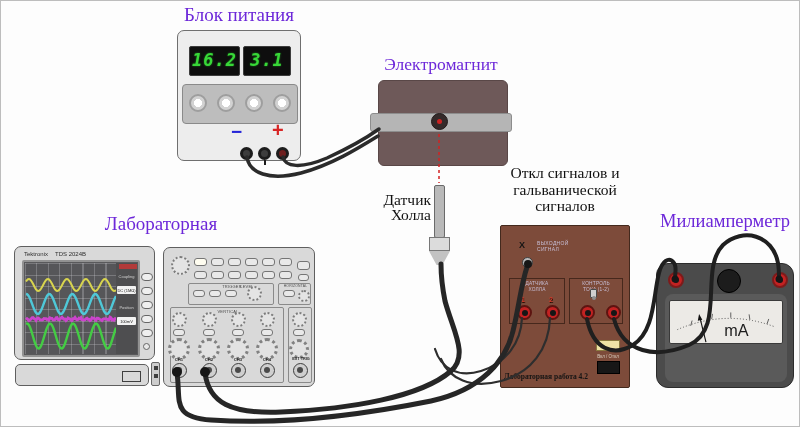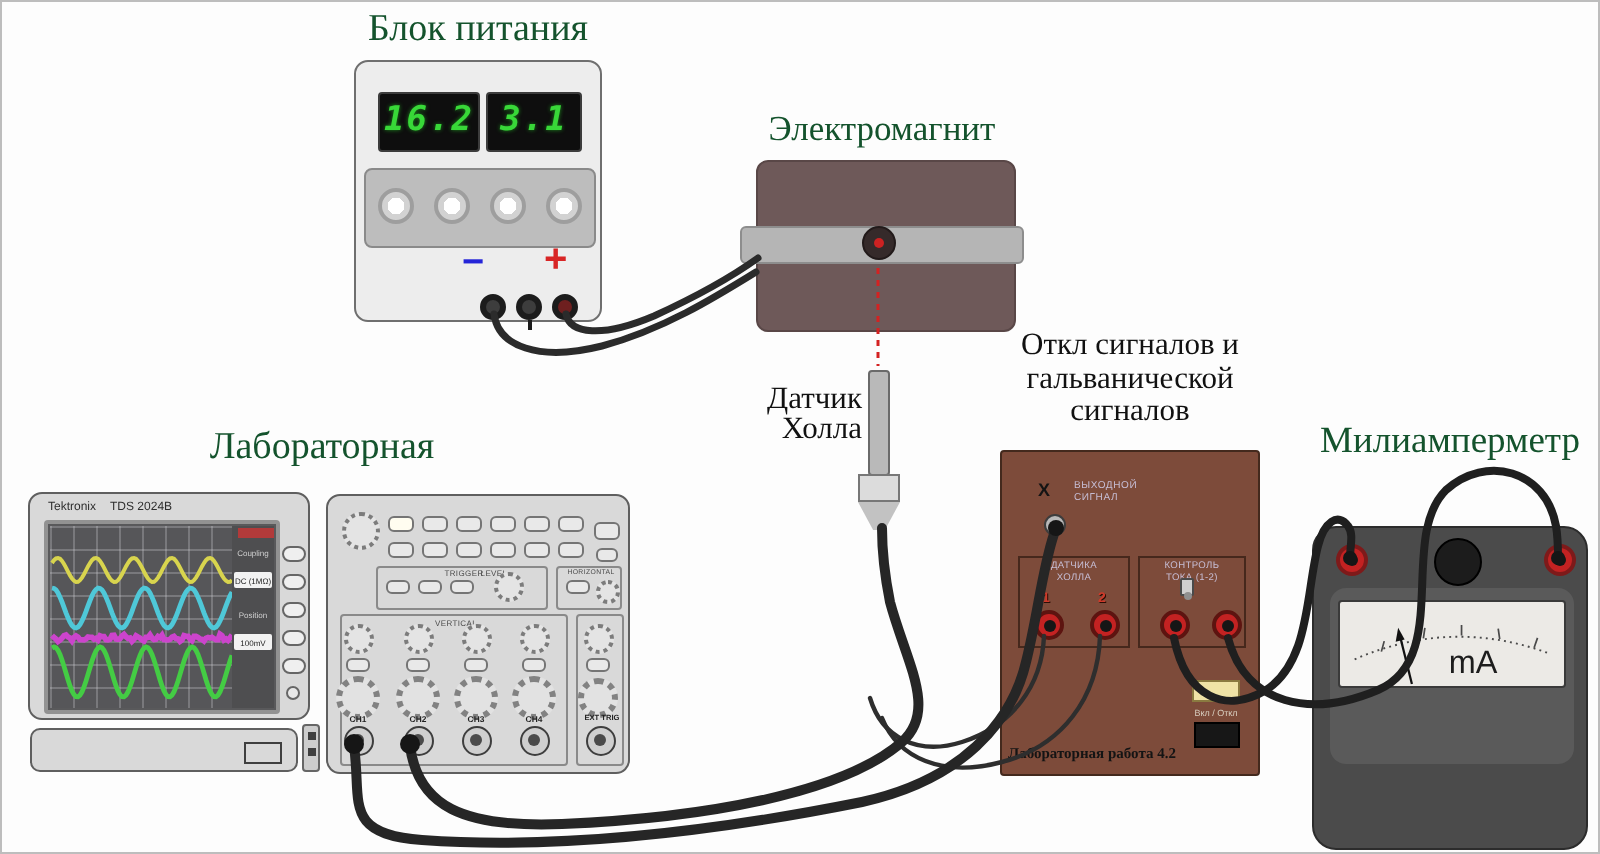--- a/index.html
+++ b/index.html
@@ -1,18 +1,18 @@
 <!DOCTYPE html>
 <html><head>
 <meta charset="utf-8">
 <style>
   html,body{margin:0;padding:0;background:#fff;}
   .stage{position:relative;width:800px;height:427px;background:#fdfdfd;border:1px solid #bdbdbd;
          box-sizing:border-box;overflow:hidden;font-family:"Liberation Serif",serif;color:#111;}
-  .title{position:absolute;text-align:center;color:#14532d;}
+  .title{position:absolute;text-align:center;color:#6d28d9;}
   .t-big{font-size:19px;}
   
   .psu{position:absolute;left:176px;top:29px;width:124px;height:131px;background:#ededed;
        border:1.5px solid #6f6f6f;border-radius:7px;box-sizing:border-box;}
   .seg{position:absolute;top:15px;height:28px;background:#0e0e0e;border:1px solid #3c3c3c;border-radius:2px;
        color:#38d838;font-family:"DejaVu Sans Mono",monospace;font-weight:bold;font-style:italic;
        font-size:17px;line-height:27px;text-align:center;letter-spacing:1px;text-shadow:0 0 2px #1e8c1e;}
   .seg1{left:11px;width:49px;}
   .seg2{left:65px;width:46px;}
   .psu-panel{position:absolute;left:4px;top:53px;width:114px;height:38px;background:#bdbdbd;
@@ -102,21 +102,21 @@
   .knob-dotted{position:absolute;border-radius:50%;border:2px dotted #7c7c7c;background:#e4e4e4;box-sizing:border-box;}
   .pbtn{position:absolute;width:13px;height:8px;background:#e9e9e9;border:1px solid #757575;border-radius:3px;box-sizing:border-box;}
   .pbtn.white{background:#fffdf0;}
   .outline-box{position:absolute;border:1px solid #8a8a8a;border-radius:2px;box-sizing:border-box;}
   .tinylbl{position:absolute;font-size:4px;color:#4a4a4a;text-align:center;letter-spacing:.2px;}
   .chlbl{position:absolute;font-size:4.2px;font-weight:bold;color:#1f1f1f;width:24px;text-align:center;}
   .bnc{position:absolute;width:15px;height:15px;border-radius:50%;background:#cfcfcf;border:1.5px solid #3e3e3e;box-sizing:border-box;}
   .bnc::after{content:"";position:absolute;left:3px;top:3px;width:6px;height:6px;border-radius:50%;background:#4a4a4a;}
   .bigknob{position:absolute;width:22px;height:22px;border-radius:50%;border:3px dotted #828282;background:#e2e2e2;box-sizing:border-box;}
   
-  .meter{position:absolute;left:655px;top:262px;width:138px;height:162px;background:#4b4b4b;
+  .meter{position:absolute;left:655px;top:262px;width:138px;height:125px;background:#4b4b4b;
          border:1px solid #2c2c2c;border-radius:12px;box-sizing:border-box;}
   .meter-inner{position:absolute;left:8px;top:30px;width:122px;height:88px;background:#5a5a5a;border-radius:8px;}
   .dial{position:absolute;left:12px;top:36px;width:114px;height:44px;background:#eceae6;border:1px solid #3a3a3a;border-radius:2px;box-sizing:border-box;}
   .meter-knob{position:absolute;left:60px;top:5px;width:22px;height:22px;border-radius:50%;background:#1c1c1c;border:1px solid #000;}
   .mterm{position:absolute;top:8px;width:16px;height:16px;border-radius:50%;background:#c32222;border:2px solid #7e1a1a;box-sizing:border-box;}
   .mterm::after{content:"";position:absolute;left:3px;top:3px;width:6px;height:6px;border-radius:50%;background:#161616;}
   .overlay{position:absolute;left:0;top:0;width:800px;height:427px;pointer-events:none;}
 </style>
 </head>
 <body>

